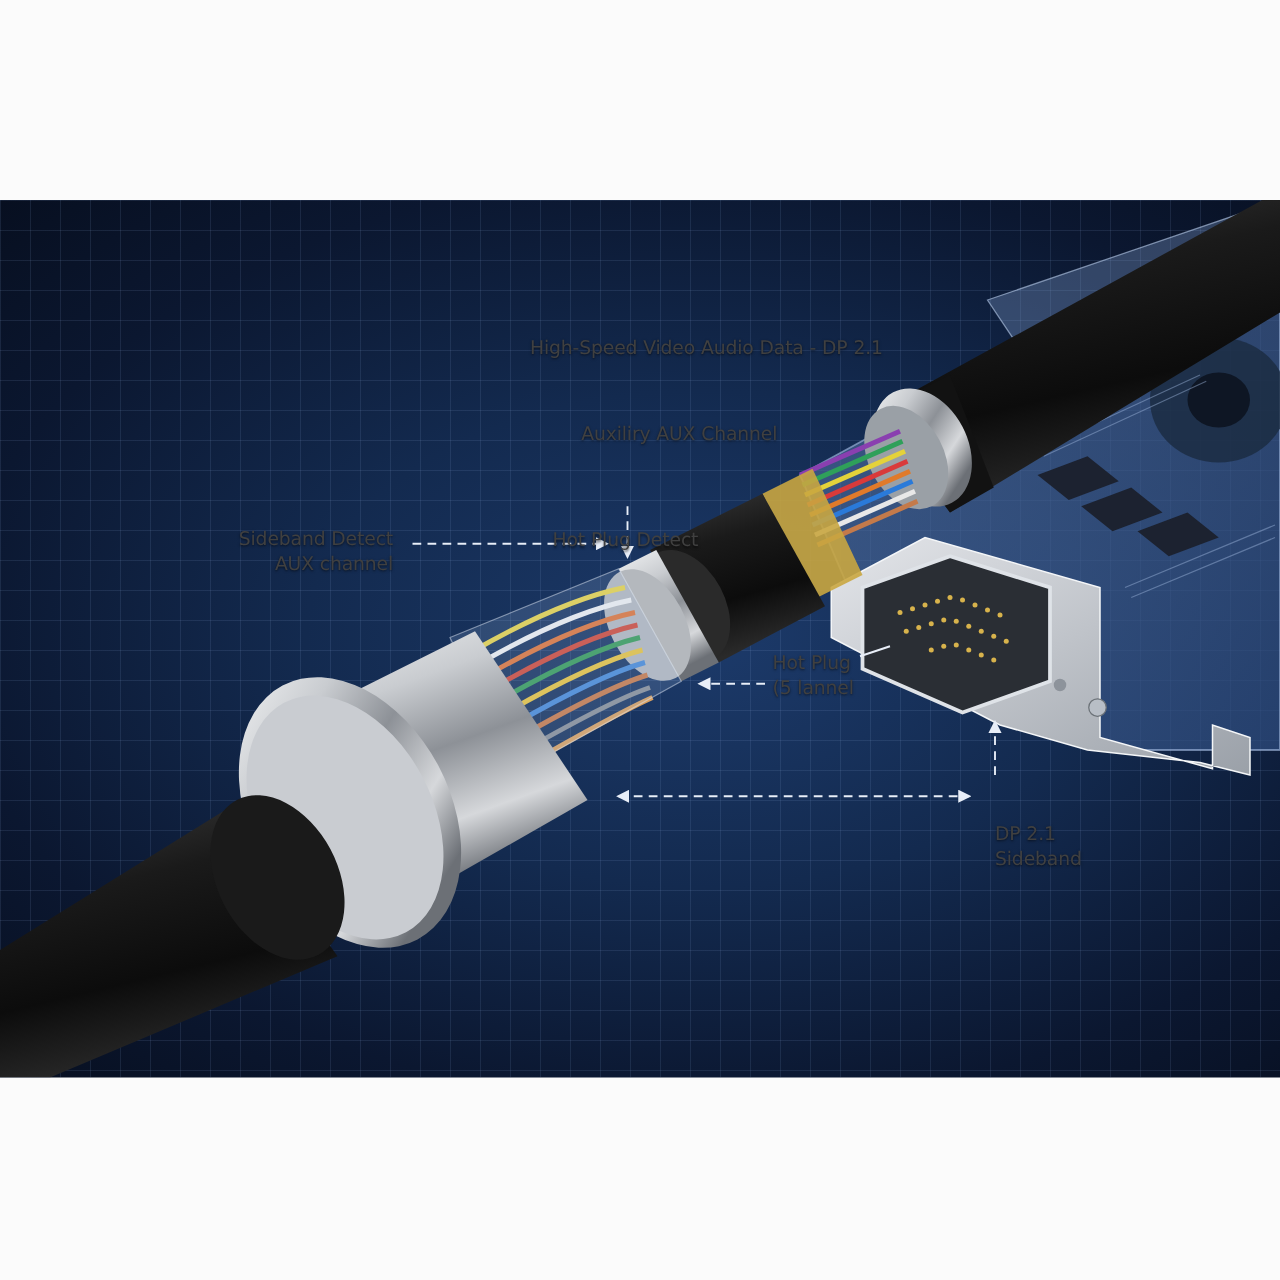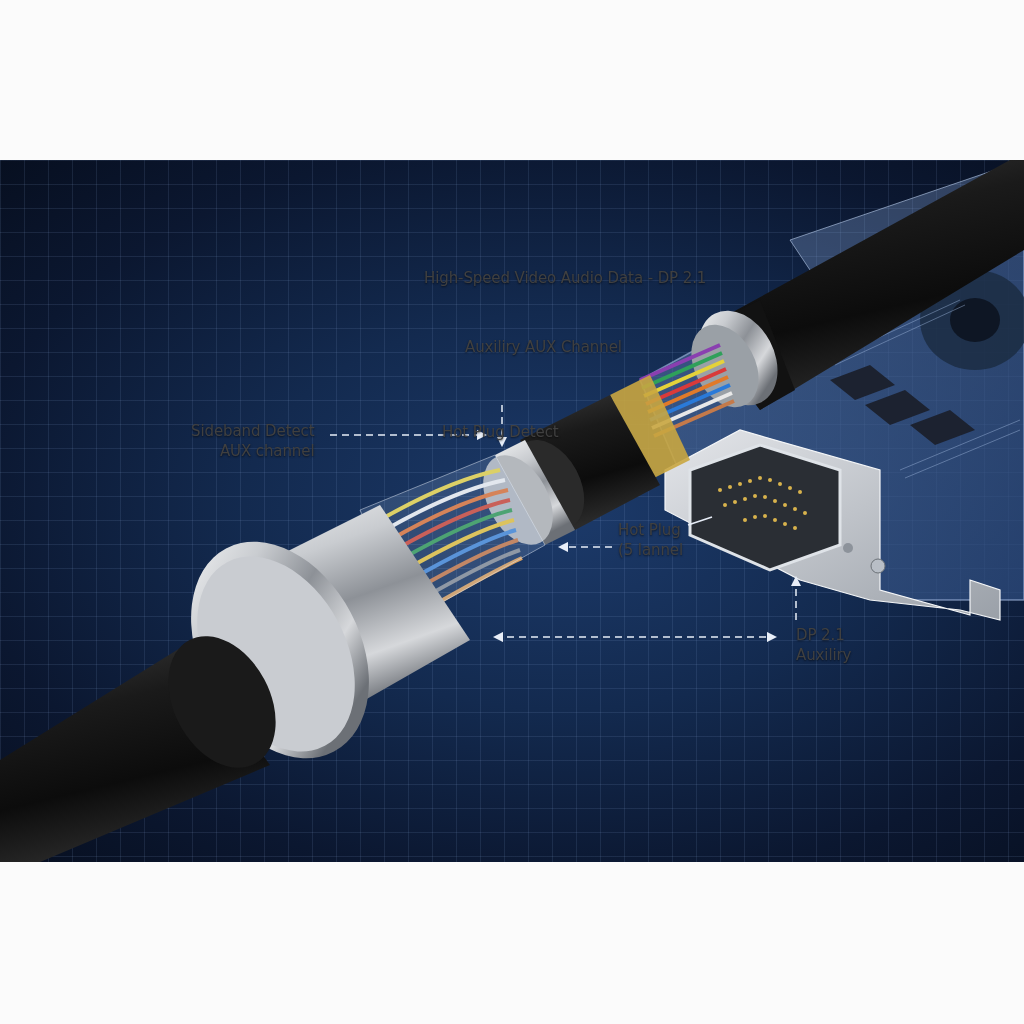--- a/index.html
+++ b/index.html
@@ -182,16 +182,16 @@
   <span>Hot Plug Detect</span>
 </div>
 <div class="label" style="left:191px; top:421px;">
   <span>Sideband Detect</span>
   <span style="padding-left:9px;text-align:right;">AUX channel</span>
 </div>
 <div class="label" style="left:618px; top:520px;">
   <span>Hot Plug</span>
   <span>(5 lannel</span>
 </div>
-<div class="label" style="left:796px; top:625px;">
+<div class="label" style="left:796px; top:657px;">
   <span>DP 2.1</span>
-  <span>Auxiliry</span>
+  <span>Sideband</span>
 </div>
 
 </body></html>

